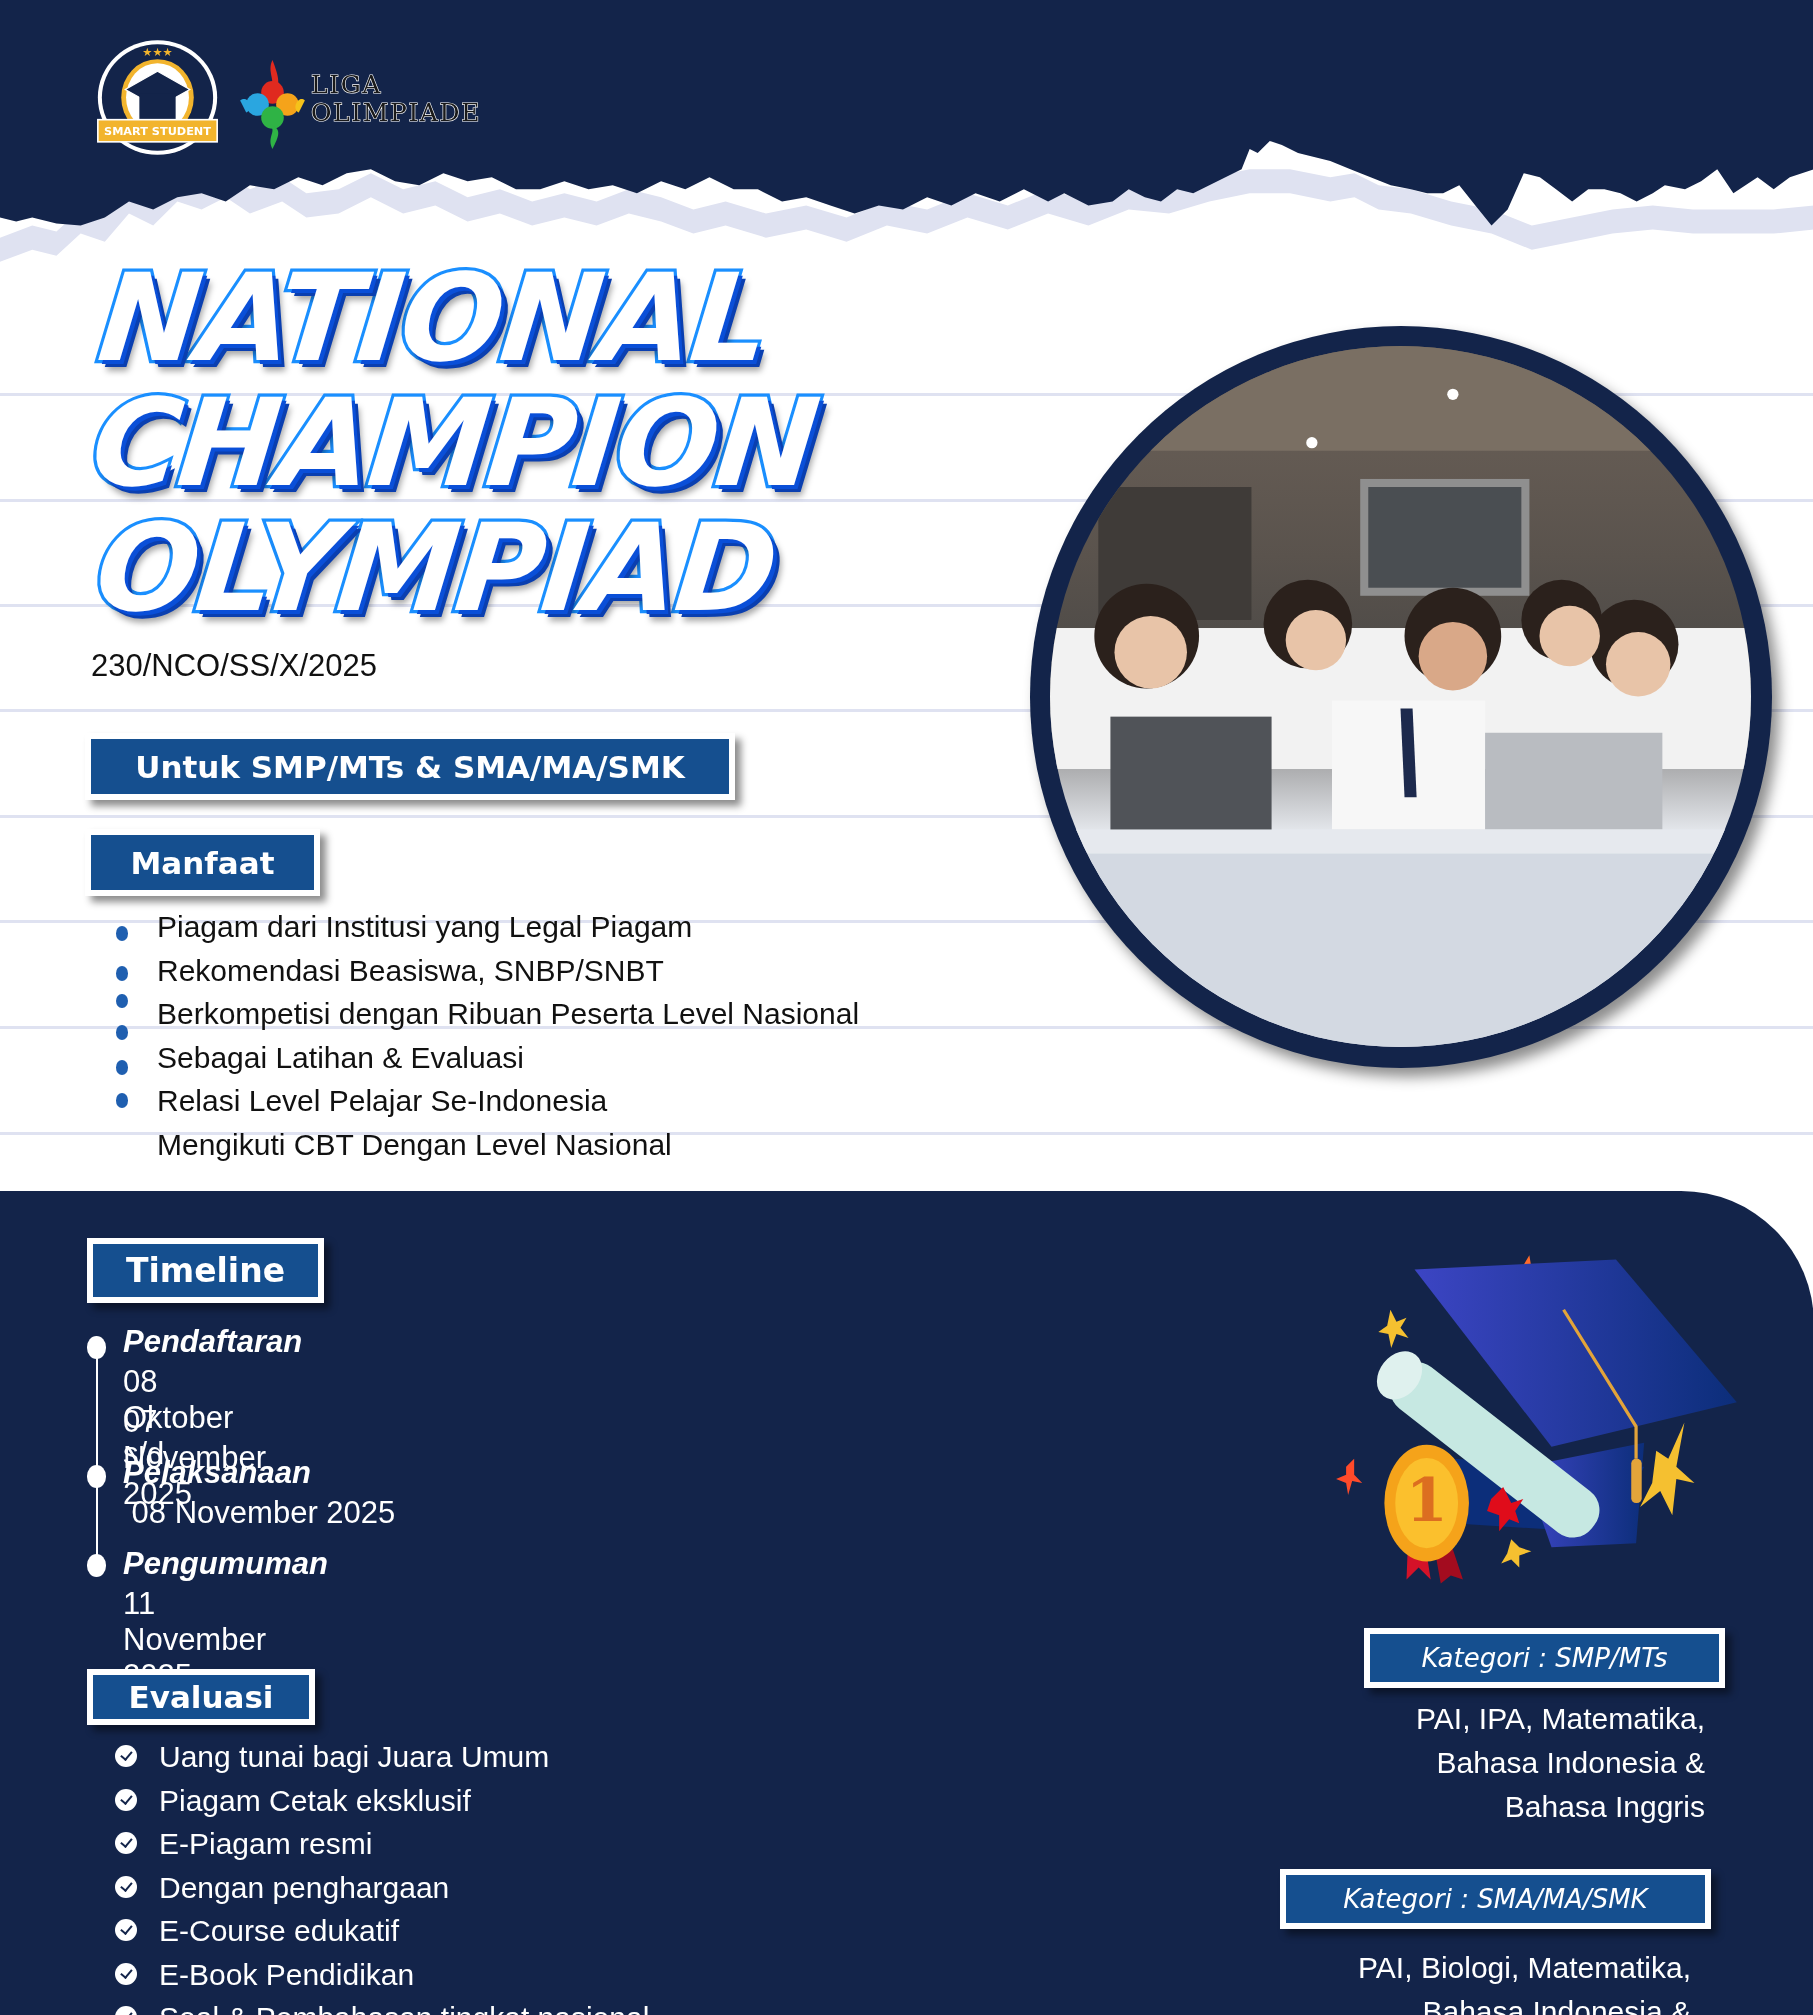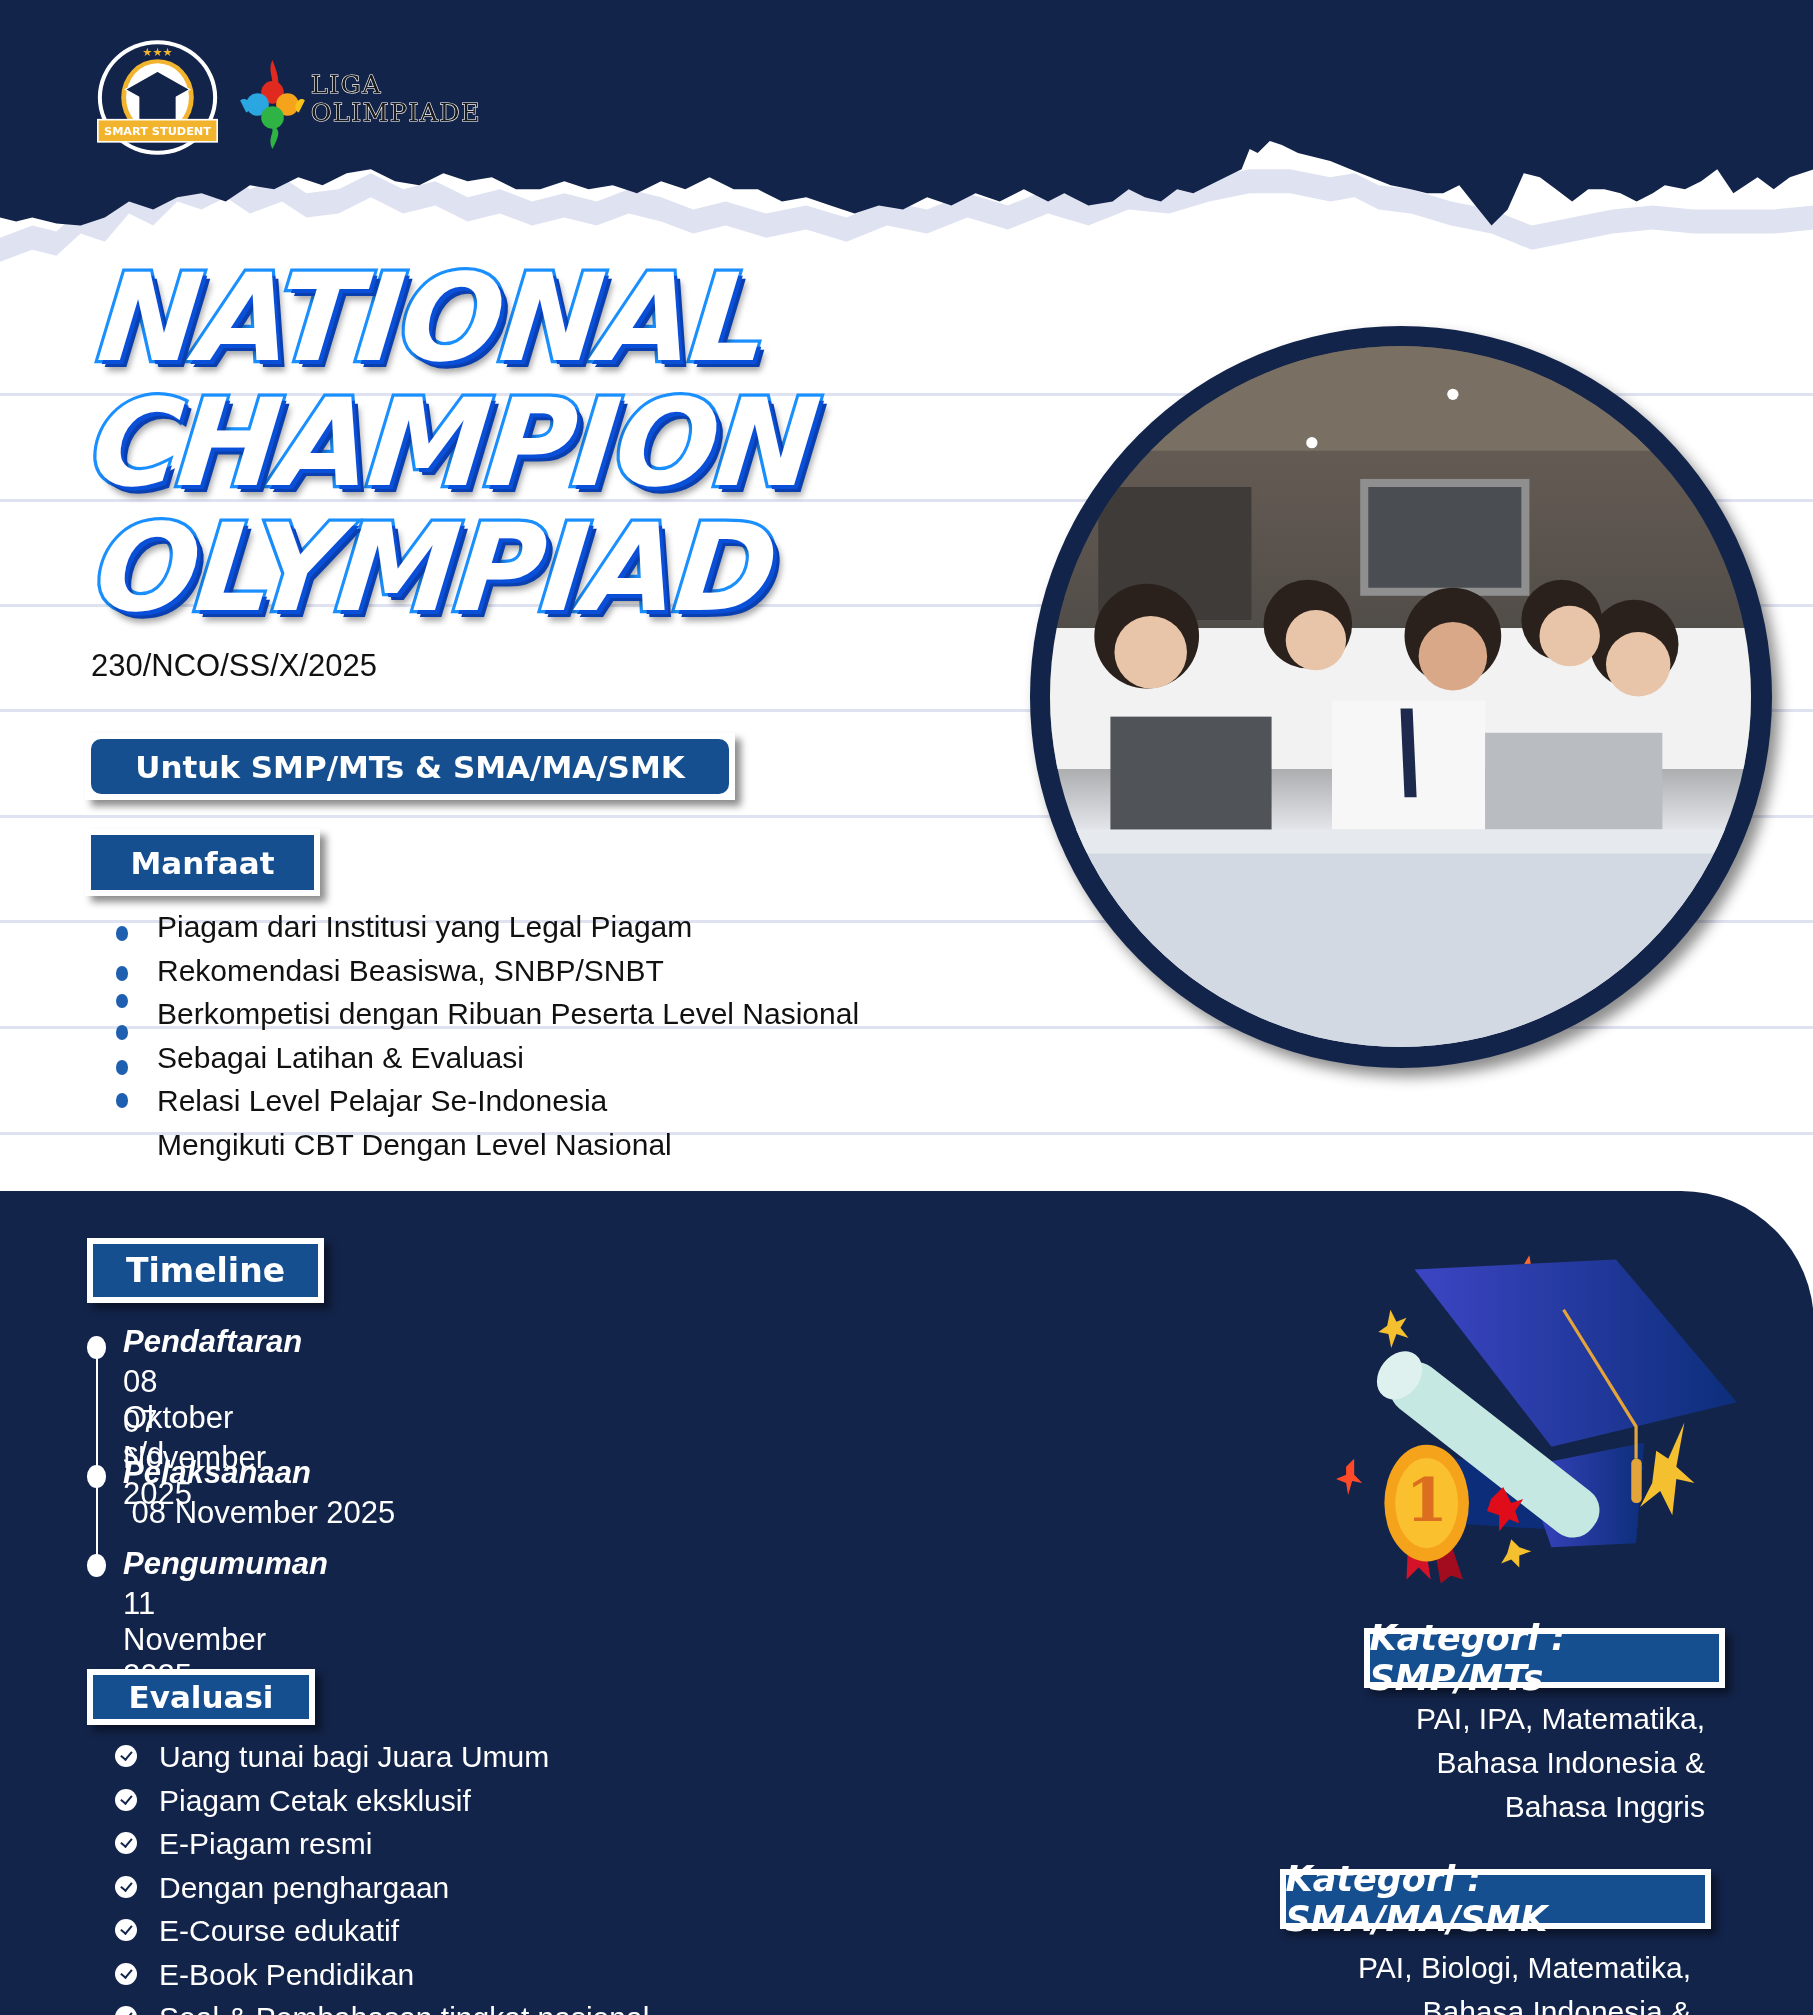--- a/index.html
+++ b/index.html
@@ -25,21 +25,21 @@
     -webkit-text-stroke: 6.4px #1a8fff; paint-order: stroke fill;
     text-shadow: 4px 4px 0 #0a4fd8, 7.3px 7.3px 0 #0a3fb0, 8.9px 10.5px 6.4px rgba(0,0,0,0.35); transform: scaleX(1.0) skewX(-6deg); }
 
   #ref-code { left: 91px; top: 648px; font-size: 31px; color: #111; font-family: "Liberation Sans", sans-serif; }
 
   .tag { position: absolute; background: #ffffff; padding: 5.6px; box-shadow: 5.6px 5.6px 7.3px rgba(0,0,0,0.45); }
   .tag-inner { background: #154f8f; color: #ffffff; font-family: "DejaVu Sans", sans-serif; font-weight: 700;
     display: flex; align-items: center; justify-content: center; height: 100%; }
 
   #tag-untuk { left: 85px; top: 733px; width: 650px; height: 67px; }
-  #tag-untuk .tag-inner { font-size: 31px; border-radius: 10px; }
+  #tag-untuk .tag-inner { font-size: 31px; }
   #tag-manfaat { left: 85px; top: 829px; width: 235px; height: 67px; }
   #tag-manfaat .tag-inner { font-size: 31px; }
 
   #benefits { left: 113px; top: 910px; }
   .benefit { position: absolute; left: 0; white-space: nowrap; font-size: 30px; color: #111;
     font-family: "Liberation Sans", sans-serif; }
   .benefit .txt { position: absolute; left: 44px; top: 0; }
   .bullet-dot { position: absolute; left: 3.2px; width: 12px; height: 14.5px; border-radius: 50%; background: #1f5fb0; }
 
   
@@ -68,21 +68,21 @@
   .facility .chk::after { content: ""; position: absolute; left: 7.7px; top: 4px; width: 4.8px; height: 8.9px;
     border-right: 2.8px solid #13244a; border-bottom: 2.8px solid #13244a; transform: rotate(40deg); }
   .facility .txt { position: absolute; left: 44px; top: 0; }
 
   
   #illus { left: 1330px; top: 1241px; width: 443px; height: 363px; }
 
   
   #tag-smp { left: 1364px; top: 1628px; width: 361px; height: 60px; }
   #tag-sma { left: 1280px; top: 1869px; width: 431px; height: 60px; }
-  #tag-smp .tag-inner, #tag-sma .tag-inner { font-size: 35px; font-style: italic; font-weight: 700; }
+  #tag-smp .tag-inner, #tag-sma .tag-inner { font-size: 26px; font-style: italic; font-weight: 400; }
   .cat-text { position: absolute; text-align: right; font-size: 30px; color: #fff; line-height: 44px;
     font-family: "Liberation Sans", sans-serif; }
   #cat-smp-text { right: 109px; top: 1697px; }
   #cat-sma-text { right: 123px; top: 1946px; }
 </style>
 </head>
 <body>
 
 <div id="paper" class="abs">
   <div class="rule" style="top:285px"></div>

